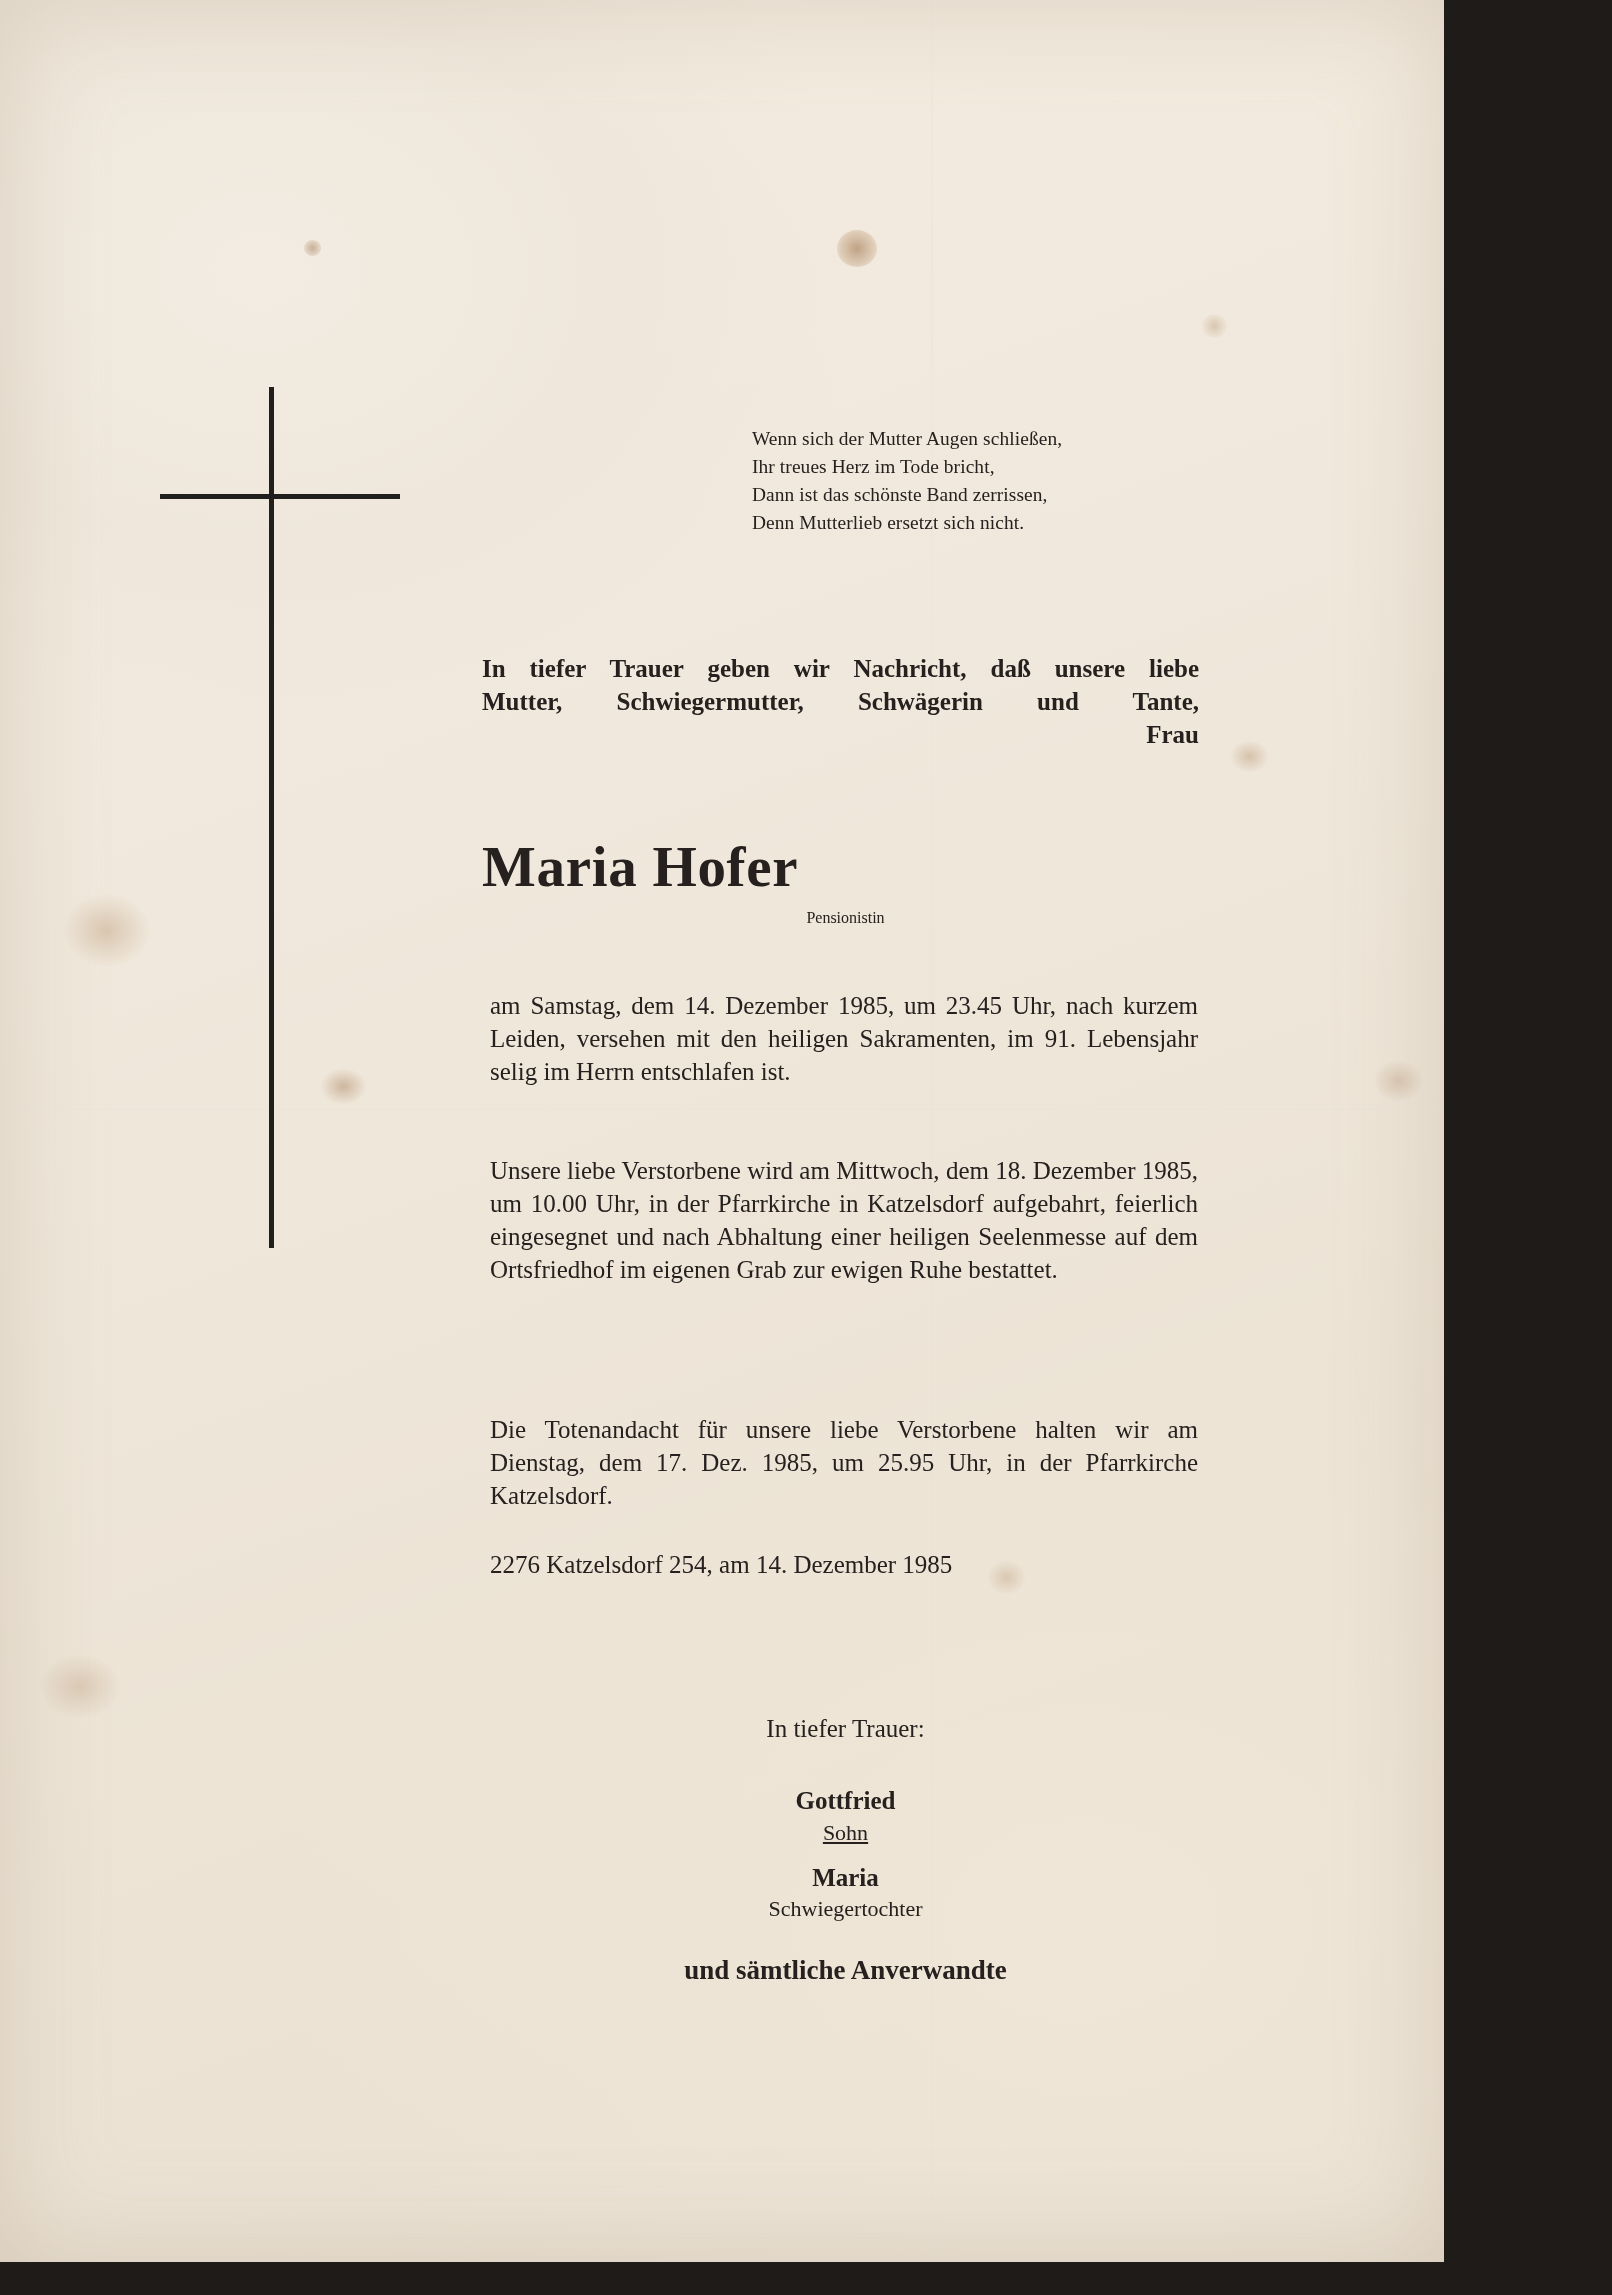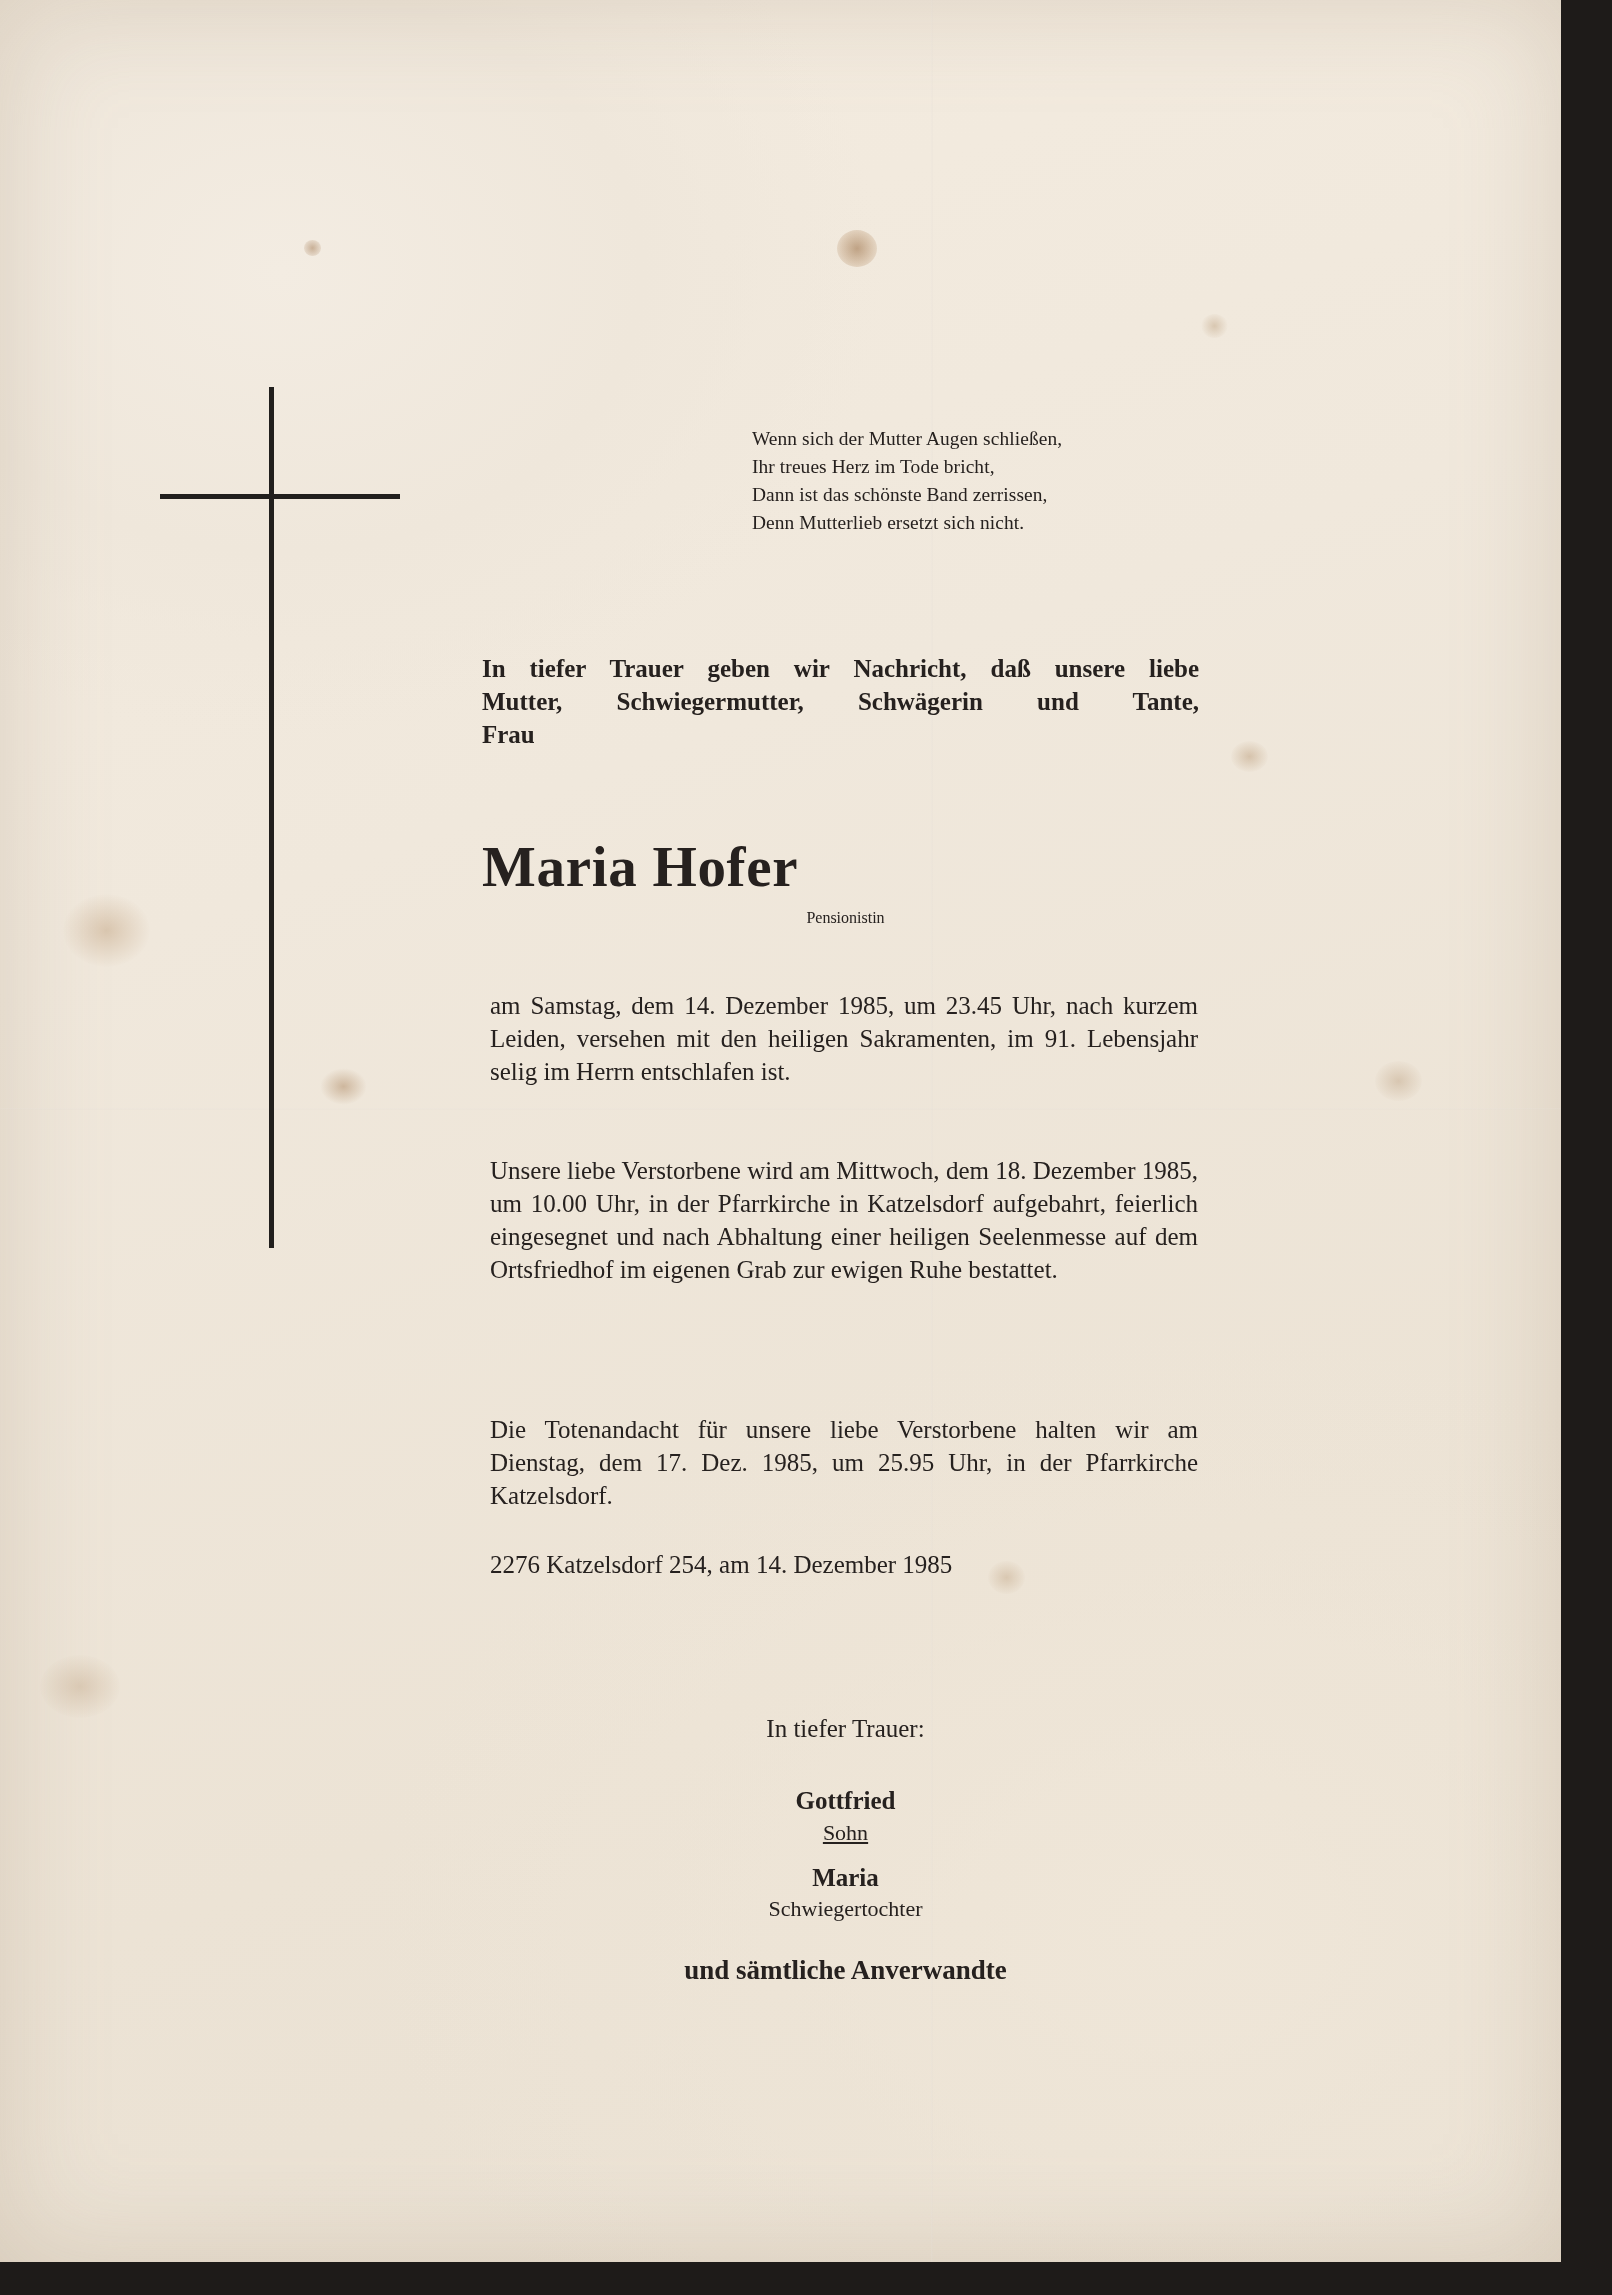--- a/index.html
+++ b/index.html
@@ -20,21 +20,21 @@
     width: 1612px;
     height: 2295px;
     background: #1e1b19;
   }
 
   
   #paper {
     position: absolute;
     left: 0px;
     top: 0px;
-    width: 1561px;
+    width: 1444px;
     height: 2262px;
     background:
       radial-gradient(ellipse 601px 467px at 18% 12%, #f3ece2 0%, #efe7db 60%, rgba(239,231,219,0) 100%),
       radial-gradient(ellipse 801px 601px at 75% 85%, #efe6d8 0%, rgba(239,230,216,0) 100%),
       linear-gradient(160deg, #f4ece0 0%, #f0e8dc 35%, #ece3d5 70%, #e9e0d2 100%);
     box-shadow: inset 0 0 107px rgba(160,140,115,0.28);
   }
 
   
   .fold-v {
@@ -89,21 +89,21 @@
   .intro {
     font-size: 25px;
     line-height: 33px;
     font-weight: bold;
     width: 717px;
   }
   .intro .just {
     text-align: justify;
     text-align-last: justify;
   }
-  .intro .last { text-align: left; }
+  .intro .last { text-align: right; }
 
   #name {
     font-size: 57px;
     font-weight: bold;
     letter-spacing: 0.7px;
     text-align: left;
     width: 727px;
   }
   #role {
     font-size: 16px;

